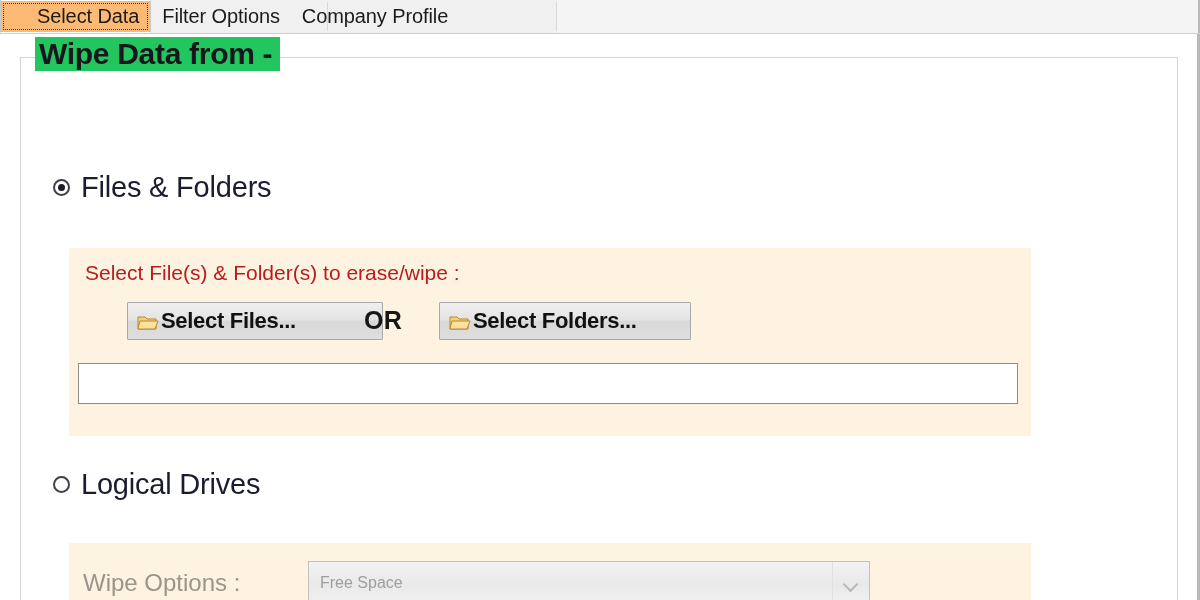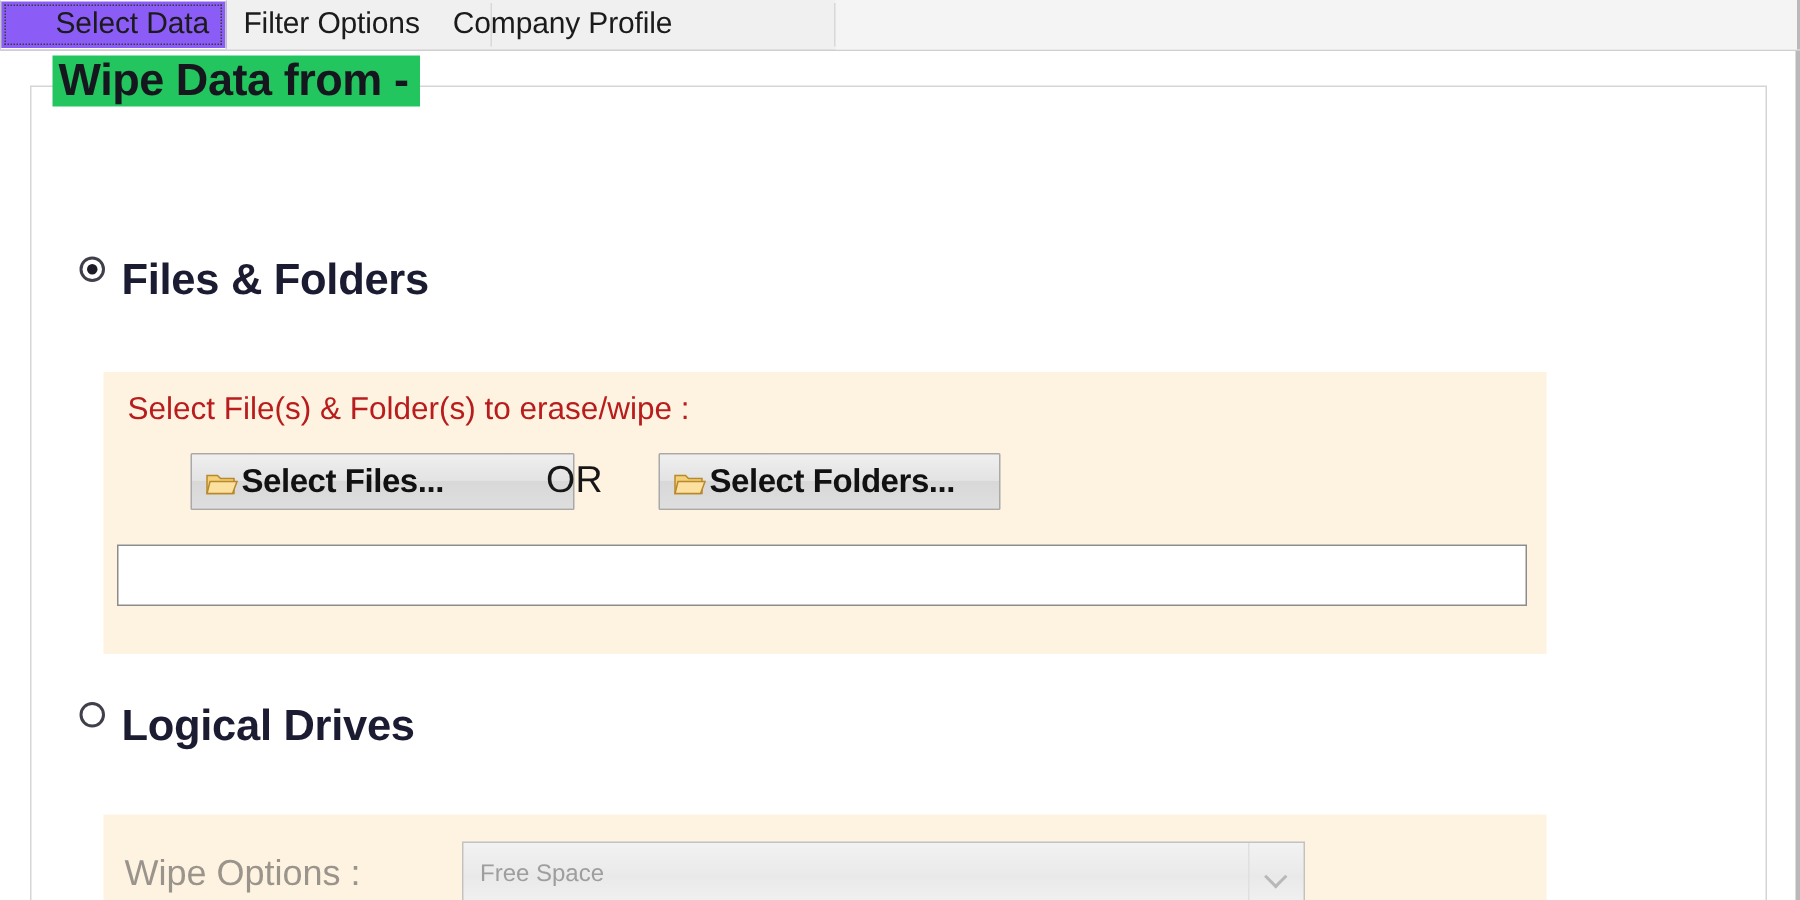--- a/index.html
+++ b/index.html
@@ -47,21 +47,21 @@
     align-items: center;
     padding: 0 11px;
     font-size: 20px;
     color: #1b1b1b;
     background: transparent;
     border: none;
     white-space: nowrap;
     letter-spacing: -0.1px;
   }
   .tab.active {
-    background: #8b5cf6;
+    background: #fdba74;
     border-left: 1px solid #c8c8c8;
     border-right: 1px solid #c8c8c8;
     border-top: 1px solid #ffffff;
     border-bottom: 1px solid #ffffff;
     z-index: 3;
     padding-left: 36px;
   }
   .tab.active .focusring {
     position: absolute;
     left: 2px;
@@ -136,23 +136,22 @@
     font-weight: bold;
     color: #16161e;
     white-space: nowrap;
     letter-spacing: -0.3px;
   }
 
   
   .radio-row {
     position: absolute;
     display: flex;
-    align-items: flex-start;
+    align-items: center;
     gap: 11px;
-    font-weight: bold;
   }
   .radio-row.files { left: 32px; top: 113px; }
   .radio-row.drives { left: 32px; top: 410px; }
 
   .radio {
     width: 17px;
     height: 17px;
     border-radius: 50%;
     border: 2px solid #40404c;
     box-sizing: border-box;
@@ -217,35 +216,35 @@
     background: linear-gradient(to bottom, #efefef 0%, #e3e3e3 48%, #d8d8d8 50%, #dedede 100%);
     border: 1px solid #a9a9a9;
     border-radius: 1px;
     font-size: 22px;
     font-weight: bold;
     color: #111111;
     white-space: nowrap;
     letter-spacing: -0.3px;
   }
   .btn.select-files { left: 58px; top: 54px; width: 256px; }
-  .btn.select-folders { left: 370px; top: 54px; width: 228px; }
+  .btn.select-folders { left: 370px; top: 54px; width: 252px; }
 
   .folder-icon {
     width: 22px;
     height: 18px;
     flex: 0 0 auto;
     position: relative;
   }
 
   .or-text {
     position: absolute;
     left: 295px;
     top: 58px;
     font-size: 25px;
-    font-weight: normal;
+    font-weight: bold;
     color: #171717;
     letter-spacing: 0.2px;
   }
 
   
   .textbox {
     position: absolute;
     left: 9px;
     top: 115px;
     width: 940px;

